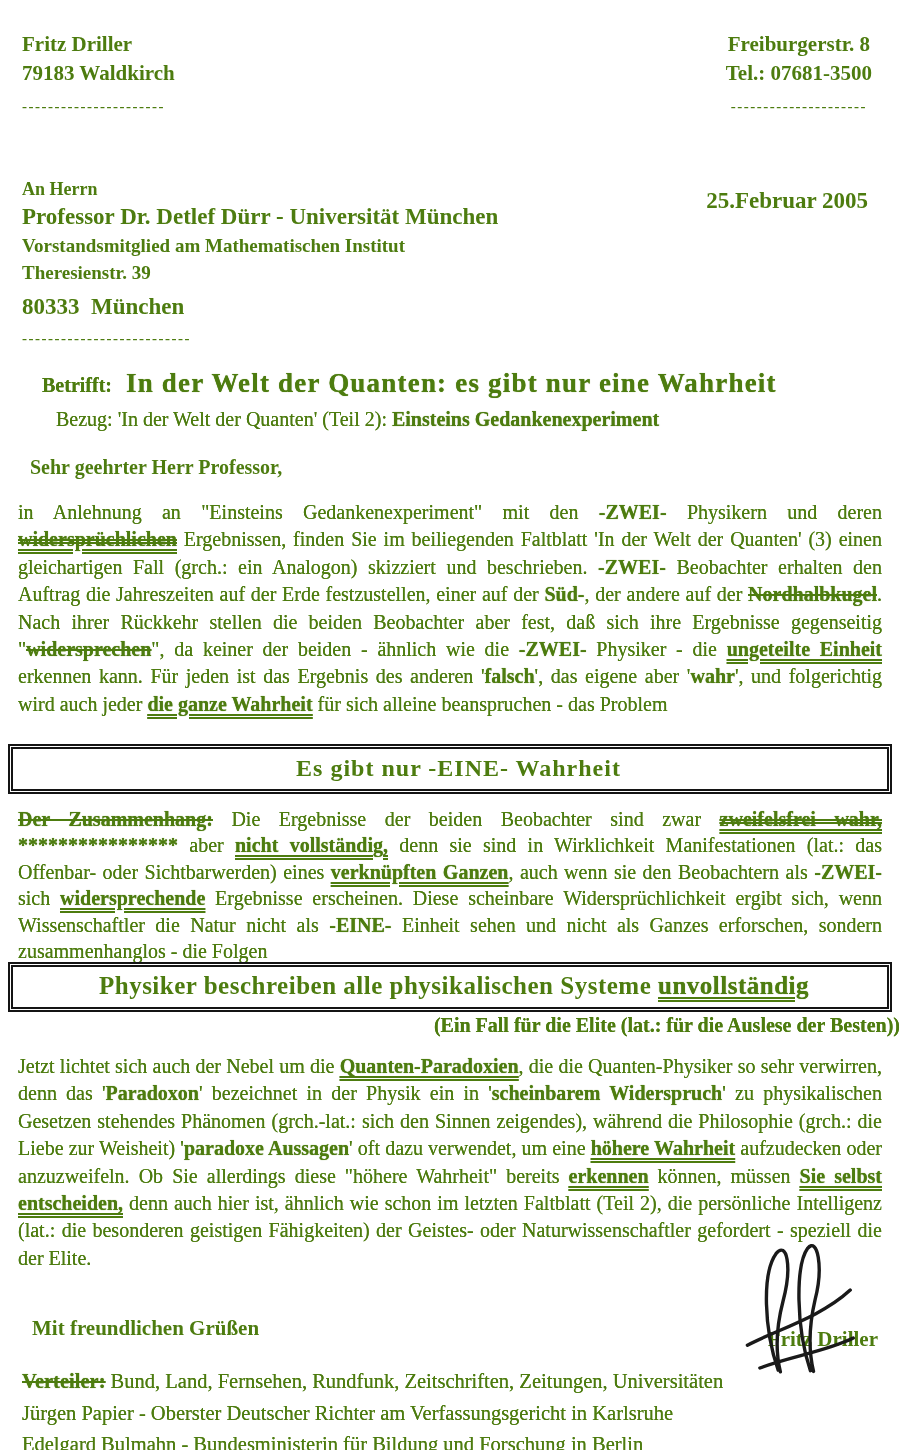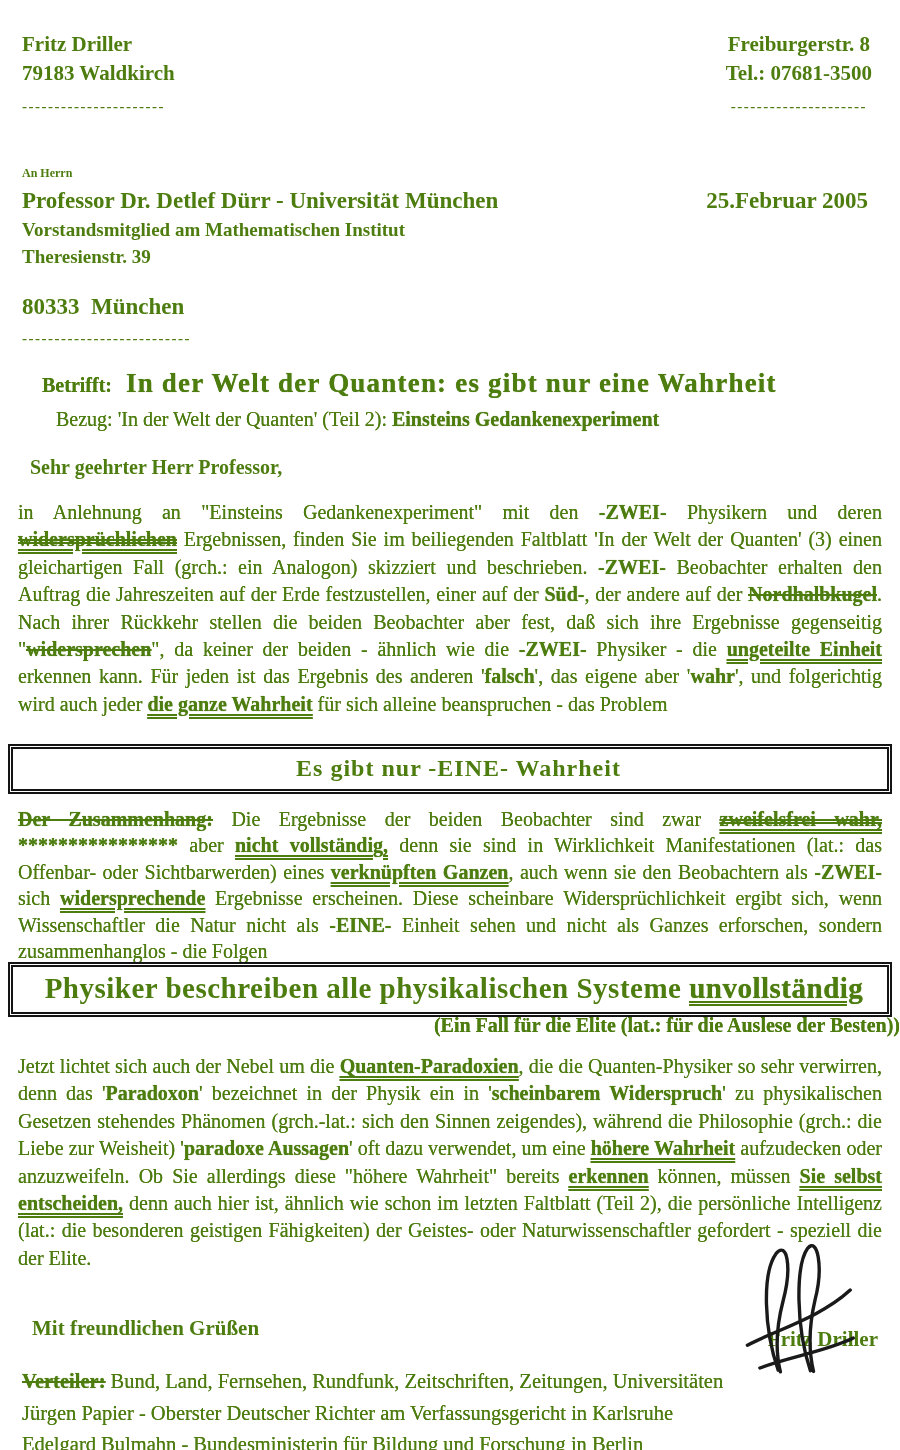--- a/index.html
+++ b/index.html
@@ -15,21 +15,21 @@
   .abs{position:absolute;}
   
   .body-text{
     font-size:20px;
     line-height:27.4px;
     text-align:justify;
     text-shadow:0 0 .6px currentColor;
   }
   .hdr{font-weight:bold;font-size:21px;line-height:29px;}
   .dashes{font-weight:bold;font-size:15px;letter-spacing:1.5px;line-height:20px;}
-  .addr-small{font-weight:bold;font-size:12px;line-height:26px;}
+  .addr-small{font-weight:bold;font-size:18px;line-height:26px;margin-top:16px;}
   .addr-big{font-weight:bold;font-size:23px;line-height:30px;}
   .addr-mid{font-weight:bold;font-size:19px;line-height:27px;}
   .subject-label{font-weight:bold;font-size:20px;text-shadow:0 0 .5px currentColor;}
   .subject-title{font-weight:bold;font-size:27px;letter-spacing:1.2px;text-shadow:0 0 .7px currentColor;}
   .bezug{font-size:20px;text-shadow:0 0 .5px currentColor;}
   .greeting{font-weight:bold;font-size:20px;}
   
   .seg-plain{}
   .seg-b{font-weight:bold;text-shadow:0 0 .8px currentColor;}
   .seg-uu{font-weight:bold;text-shadow:0 0 .8px currentColor;
@@ -41,21 +41,21 @@
     text-decoration-line:underline line-through;text-decoration-style:double;
     text-decoration-thickness:1.8px;text-underline-offset:3px;}
   .hbox{
     left:8px;right:8px;
     border:5px double #141414;
     text-align:center;
     font-weight:bold;
     background:#fff;
   }
   .hbox1{font-size:24px;letter-spacing:1px;padding:6px 0 7px 17px;}
-  .hbox2{font-size:29px;letter-spacing:.5px;padding:5px 0 7px 8px;}
+  .hbox2{font-size:25px;letter-spacing:.5px;padding:5px 0 7px 8px;}
   .caption{font-weight:bold;font-size:20px;text-align:right;left:0;right:0;text-shadow:0 0 .4px currentColor;}
   .closing{font-weight:bold;font-size:21px;}
   .sig-name{font-weight:bold;font-size:21px;}
   .dist{font-size:20.5px;line-height:31.5px;text-shadow:0 0 .6px currentColor;}
 </style>
 </head>
 <body>
 
 <div class="page">
 

